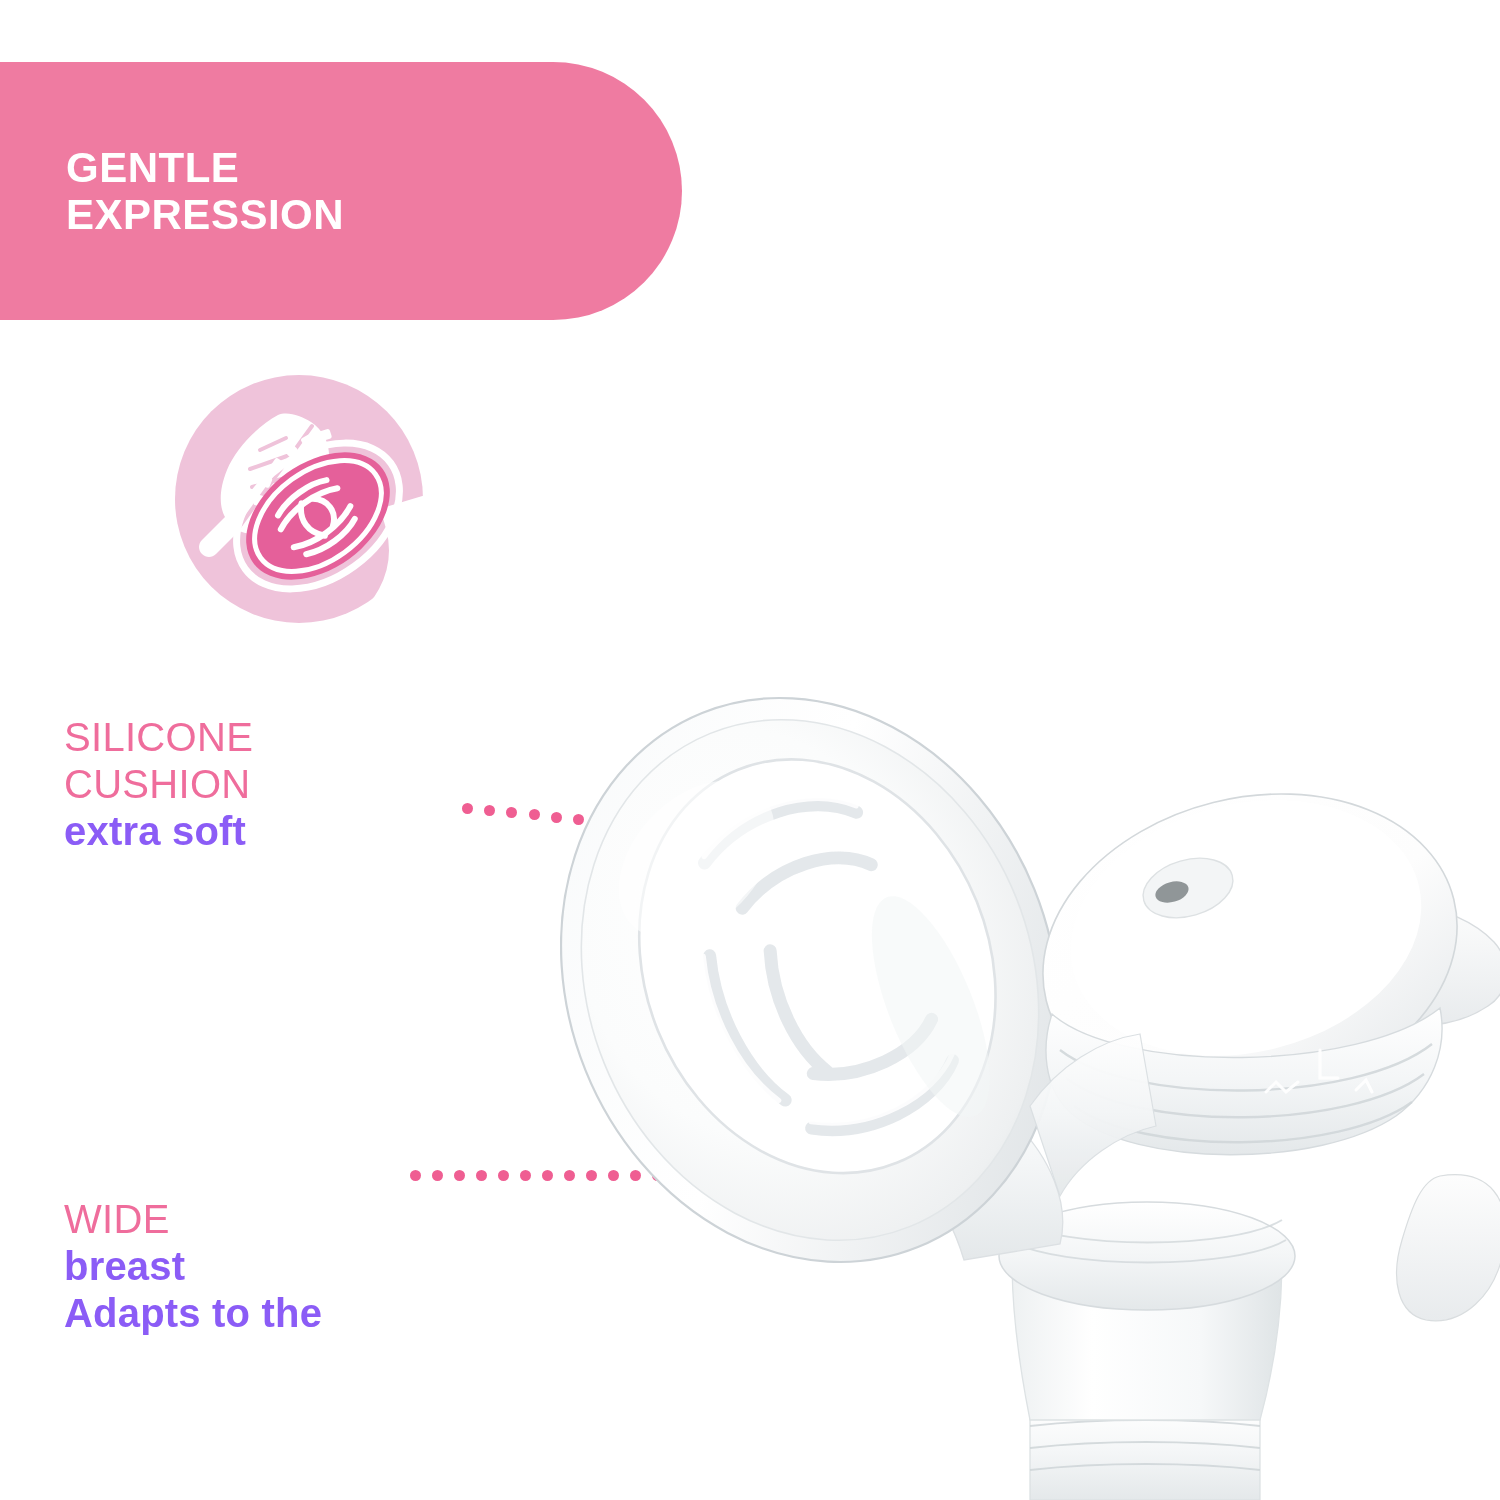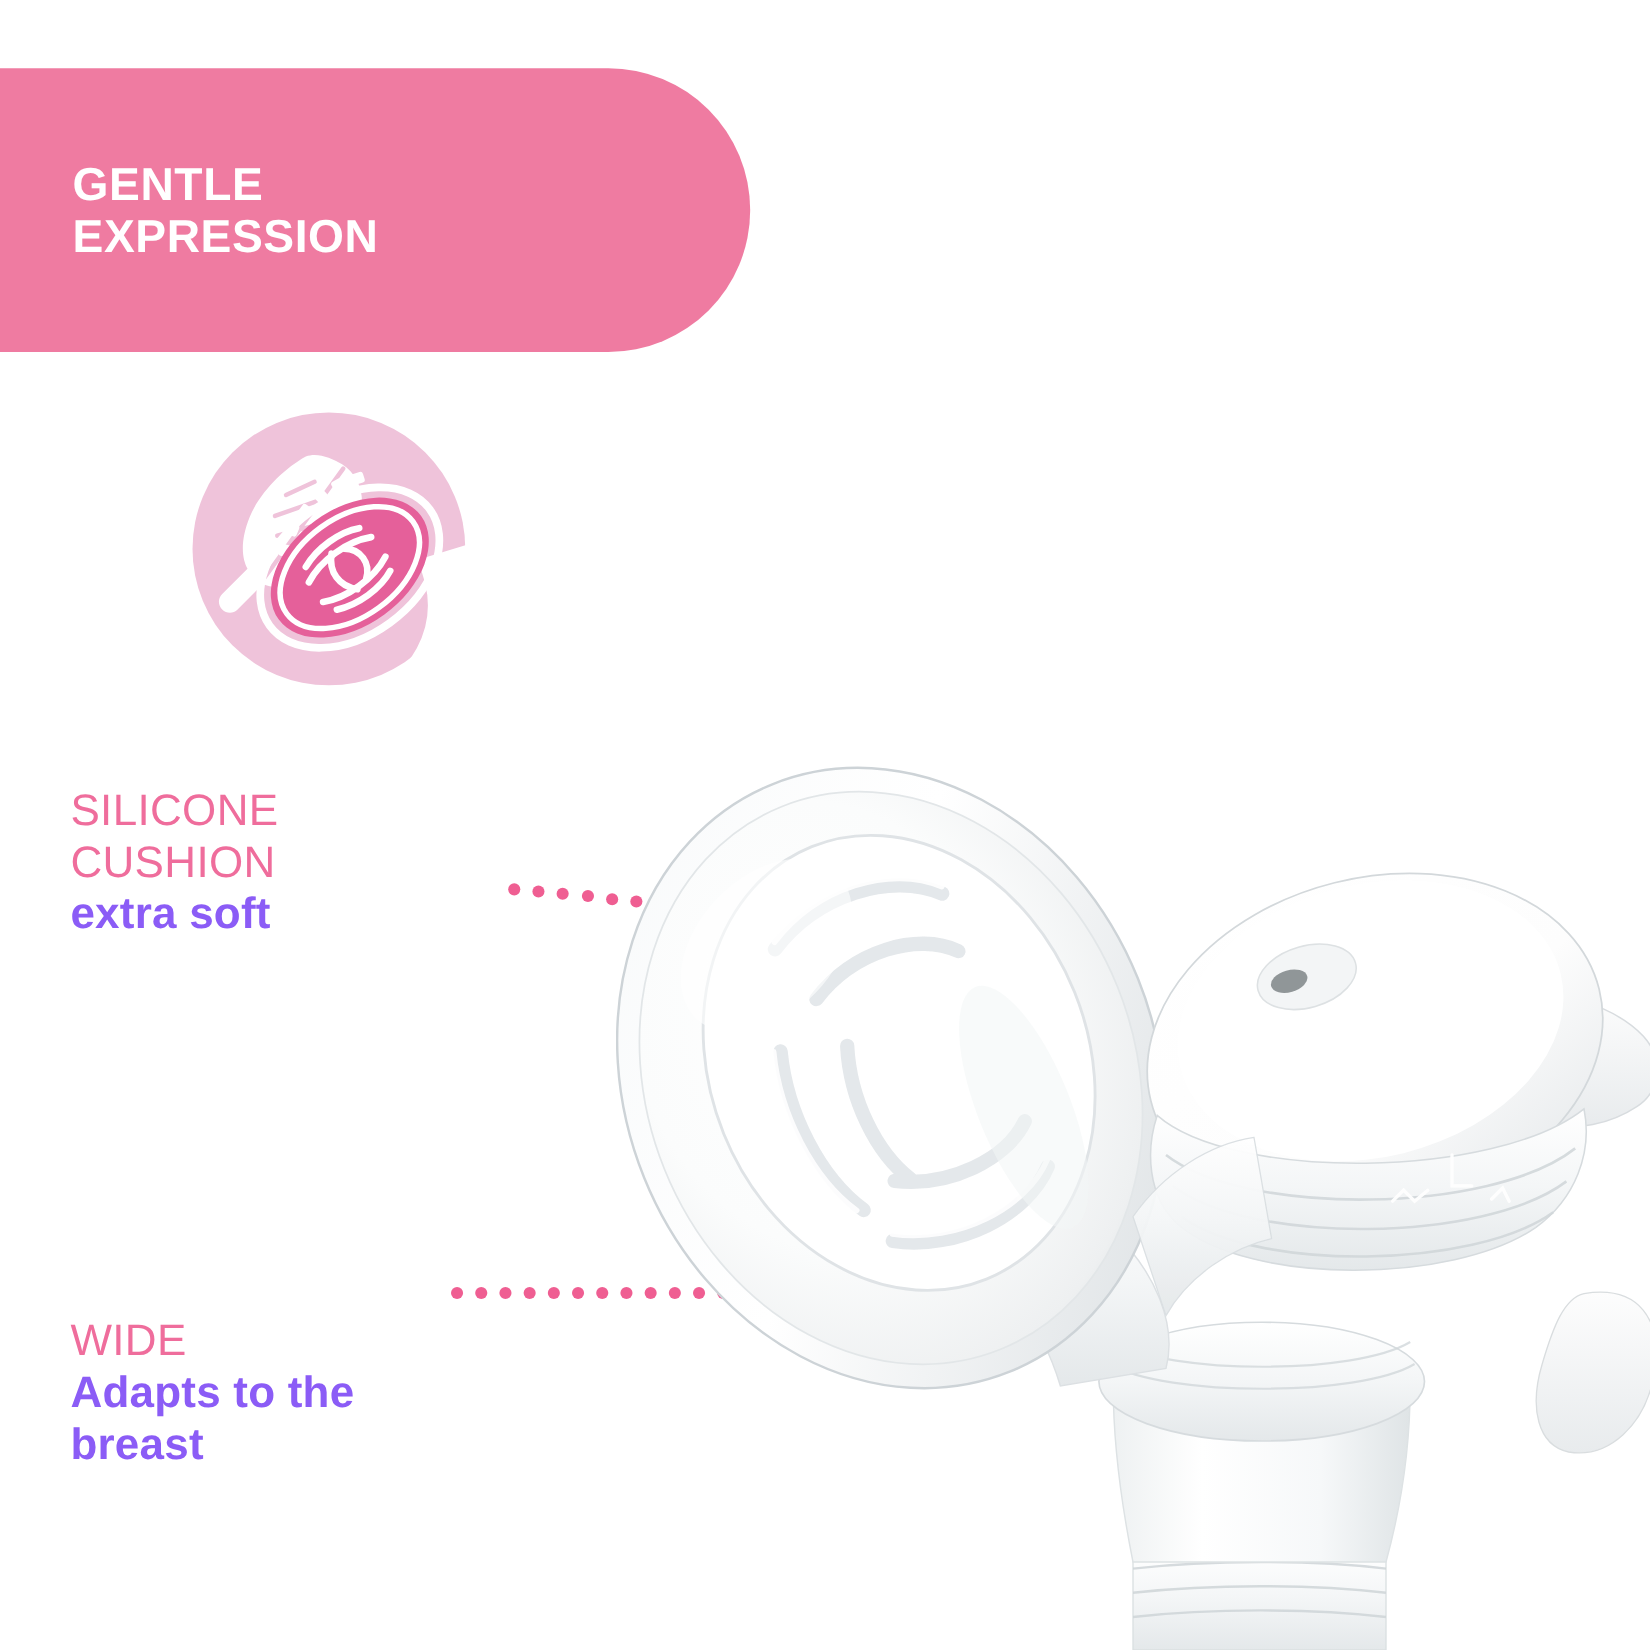--- a/index.html
+++ b/index.html
@@ -137,22 +137,22 @@
   </div>
 
   <div class="callout" id="callout-silicone">
     <div class="ttl">SILICONE</div>
     <div class="ttl">CUSHION</div>
     <div class="sub">extra soft</div>
   </div>
 
   <div class="callout" id="callout-widecup">
     <div class="ttl">WIDE</div>
+    <div class="sub">breast</div>
     <div class="sub">Adapts to the</div>
-    <div class="sub">breast</div>
   </div>
 
   <div class="leader" id="leader-silicone" style="left:462px; top:795px; width:420px; height:70px;">
       <div class="dot" style="left: 0px; top: 8px; background: rgb(239, 94, 146);"></div>
       <div class="dot" style="left: 22.2222px; top: 9.51042px; background: rgb(239, 94, 146);"></div>
       <div class="dot" style="left: 44.4444px; top: 11.5924px; background: rgb(239, 94, 146);"></div>
       <div class="dot" style="left: 66.6667px; top: 13.9635px; background: rgb(239, 94, 146);"></div>
       <div class="dot" style="left: 88.8889px; top: 16.5442px; background: rgb(239, 94, 146);"></div>
       <div class="dot" style="left: 111.111px; top: 19.293px; background: rgb(239, 94, 146);"></div>
       <div class="dot" style="left: 133.333px; top: 22.1836px; background: rgb(239, 94, 146);"></div>

